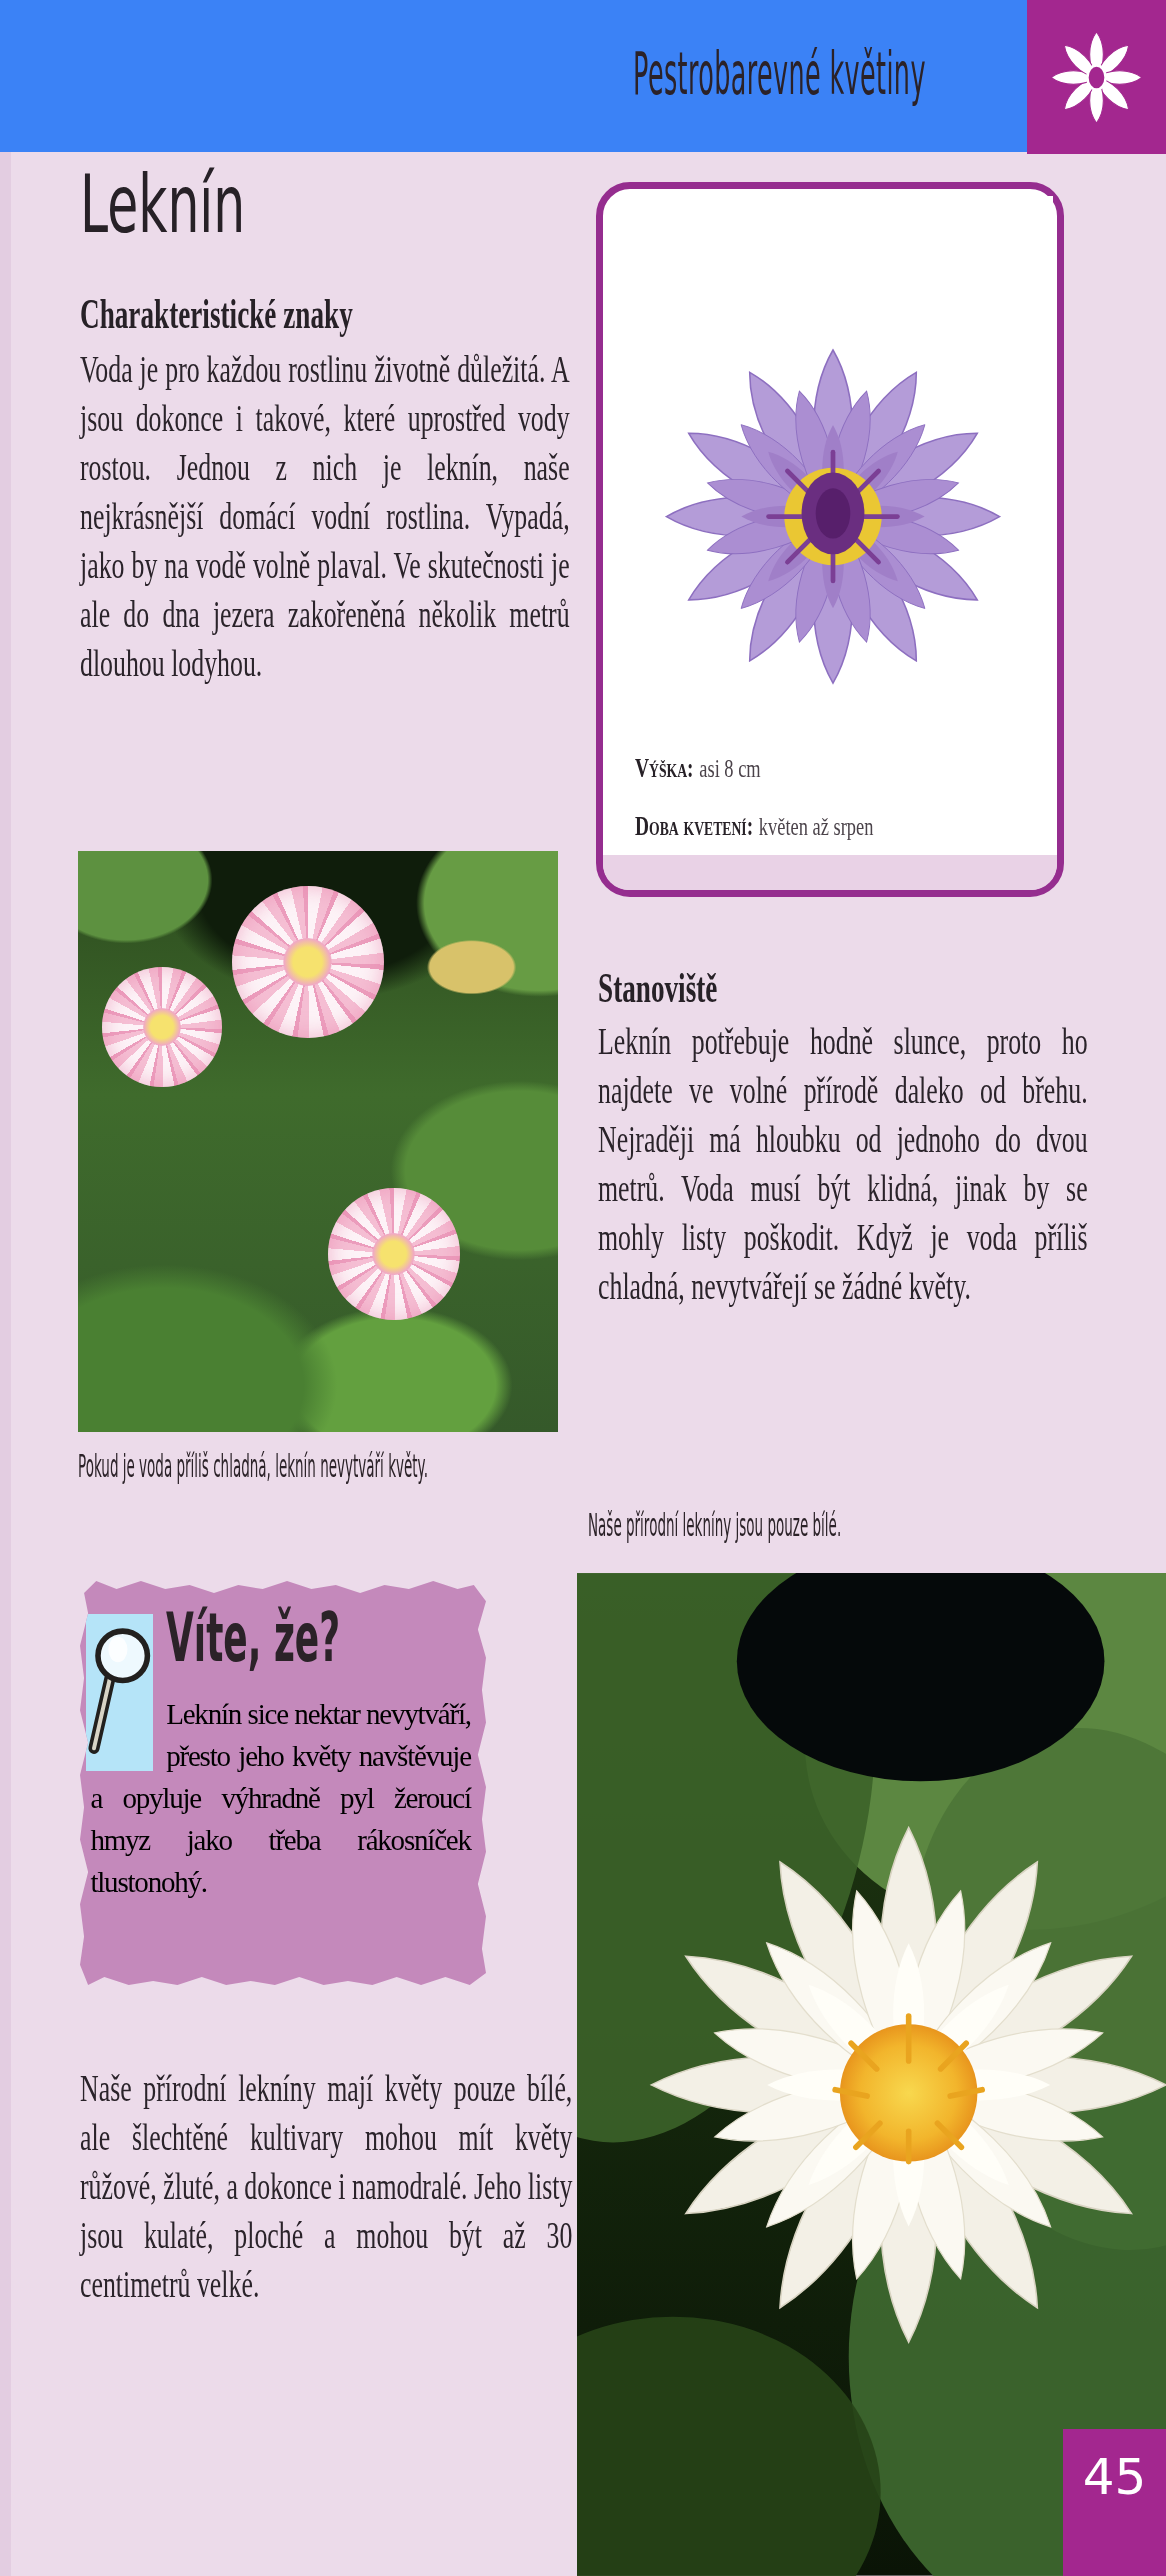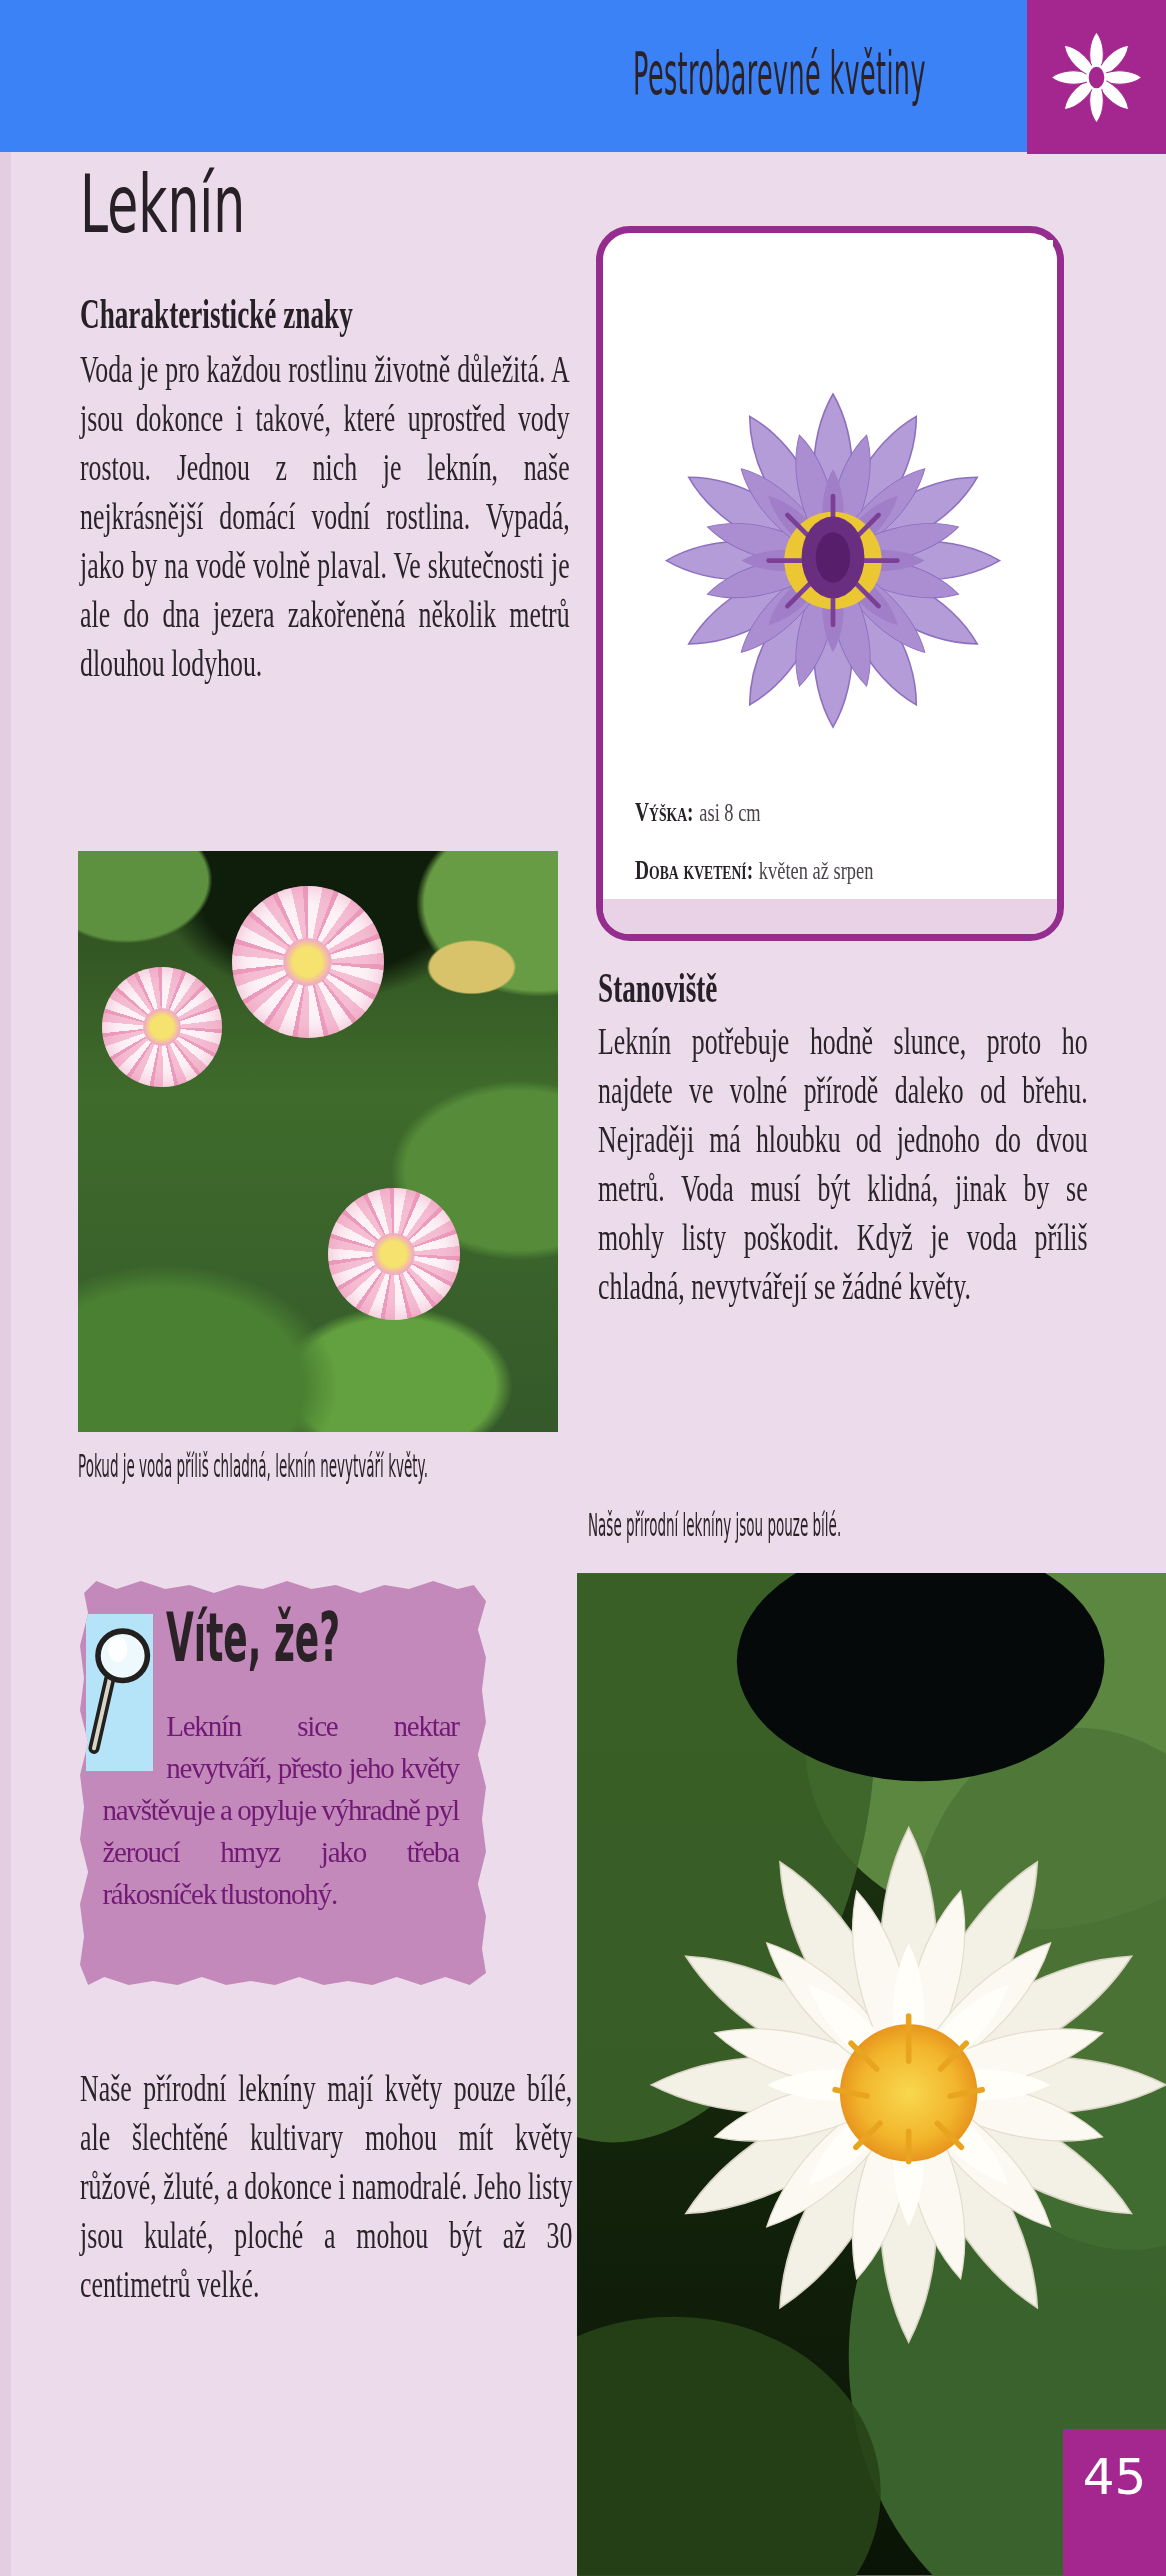--- a/index.html
+++ b/index.html
@@ -45,21 +45,21 @@
   .caption {
     position:absolute; margin:0; font-family:"DejaVu Sans", sans-serif; font-size:30px;
     transform:scale(0.45,1.08); transform-origin:left top; white-space:nowrap; color:#2b2228;
   }
   .caption-pond  { left:78px;  top:1447px; }
   .caption-white { left:588px; top:1506px; }
 
   
   .fact-card {
     position:absolute; left:596px; top:182px; width:468px; height:715px;
-    background:#ffffff; border:7.2px solid #952d8f; border-radius:34px; box-sizing:border-box;margin-top:44px;
+    background:#ffffff; border:7.2px solid #952d8f; border-radius:34px; box-sizing:border-box;
   }
   .card-photo { position:absolute; left:9.6px; top:6.4px; width:440px; height:552px; overflow:hidden; }
   .fact-row { position:absolute; left:32px; white-space:nowrap; transform:scale(0.72,1); transform-origin:left top; }
   .fact-row-1 { top:564px; }
   .fact-row-2 { top:622px; }
   .fact-label { font-variant:small-caps; font-weight:bold; font-size:27px; color:#272127; }
   .fact-value { font-size:25.6px; color:#4b434a; margin-left:8px; }
   .card-strip { position:absolute; left:0; right:0; bottom:0; height:35px; background:#e9d2e6; border-radius:0 0 25.6px 25.6px; }
 
   
@@ -97,22 +97,22 @@
     clip-path:polygon(1% 3%,4% 0%,9% 2%,15% 0%,21% 2%,27% 1%,33% 3%,39% 1%,45% 2%,51% 0%,57% 2%,63% 1%,69% 3%,75% 1%,81% 2%,87% 0%,93% 2%,97% 1%,100% 5%,98% 12%,100% 19%,99% 27%,100% 35%,98% 43%,100% 51%,99% 59%,100% 67%,98% 75%,100% 83%,99% 91%,100% 97%,96% 100%,90% 98%,84% 100%,78% 98%,72% 100%,66% 99%,60% 100%,54% 98%,48% 100%,42% 99%,36% 100%,30% 98%,24% 100%,18% 99%,12% 100%,6% 98%,2% 100%,0% 95%,1% 88%,0% 80%,2% 72%,0% 64%,1% 56%,0% 48%,2% 40%,0% 32%,1% 24%,0% 16%,2% 8%);
   }
   .magnifier-box { float:left; width:67px; height:157px; margin:6.4px 12.8px 4.8px 0;
     background:#b5e4f8; display:flex; align-items:center; justify-content:center; }
   .dyk-heading {
     display:inline-block; margin:1.6px 0 11.2px 0;
     font-family:"DejaVu Sans", sans-serif; font-weight:bold; font-size:58px; color:#2b2228;
     transform:scale(0.62,1.18); transform-origin:left bottom; white-space:nowrap;
   }
   .dyk-body {
-    margin:16px; font-size:29px; line-height:42px; text-align:justify;
-    letter-spacing:-1.2px; word-spacing:-1.6px; color:#701a75;
+    margin:4px; font-size:29px; line-height:42px; text-align:justify;
+    letter-spacing:-1.2px; word-spacing:-1.6px; color:#000000;
   }
 
   
   .page-number {
     position:absolute; left:1063px; top:2429px; width:103px; height:147px; box-sizing:border-box;
     background:#a3278f; color:#ffffff; display:flex; justify-content:center; align-items:flex-start;
     padding-top:19px; font-family:"DejaVu Sans", sans-serif; font-weight:normal; font-size:50px;
   }
 </style>
 </head>

